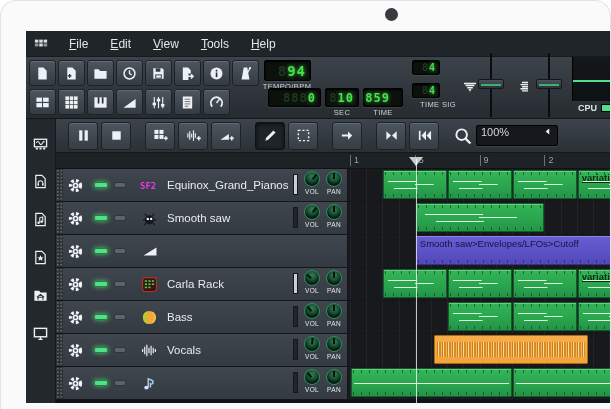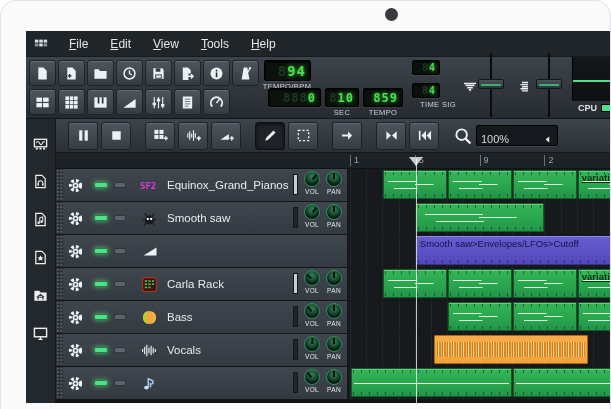--- a/index.html
+++ b/index.html
@@ -26,21 +26,21 @@
   
   .lcd{position:absolute;background:#0c110c;border:1px solid #000;border-radius:2px;
     box-shadow:0 1px 0 rgba(255,255,255,.08), inset 0 1px 2px #000;
     font-family:"DejaVu Sans Mono",monospace;font-weight:bold;color:var(--lcd-green,#47e14d);
     text-align:right;display:flex;align-items:center;justify-content:flex-end;letter-spacing:1px;}
   .lcd .dim{color:#1d3a21;text-shadow:none;}
   .lcd .lit{text-shadow:0 0 4px rgba(70,230,80,.8);}
   .lcd-tempo{left:238px;top:3px;width:47px;height:21px;font-size:14px;padding-right:4px;}
   .lcd-min{left:242px;top:31px;width:53px;height:19px;font-size:12px;padding-right:4px;}
   .lcd-sec{left:299px;top:31px;width:34px;height:19px;font-size:12px;padding-right:4px;}
-  .lcd-msec{left:337px;top:31px;width:40px;height:19px;font-size:12px;padding-right:4px;}
+  .lcd-msec{left:337px;top:31px;width:40px;height:19px;font-size:12px;padding-right:12px;}
   .lcd-ts-n{left:386px;top:3px;width:28px;height:15px;font-size:10px;padding-right:3px;}
   .lcd-ts-d{left:386px;top:26px;width:28px;height:15px;font-size:10px;padding-right:3px;}
   .lcdlab{position:absolute;color:#cdd3d8;font-size:7.5px;letter-spacing:.4px;text-align:center;white-space:nowrap;}
   .lab-tempo{left:228px;top:25px;width:66px;}
   .lab-min{left:242px;top:62px;width:53px;}
   .lab-sec{left:299px;top:51px;width:34px;}
   .lab-msec{left:337px;top:51px;width:40px;}
   .lab-ts{left:392px;top:43px;width:40px;}
   
   .slicon{position:absolute;display:inline-flex;}
@@ -68,21 +68,21 @@
   
   .song-toolbar{height:34px;background:linear-gradient(#3d444b,#2a3036);border-bottom:1px solid #15181b;
     display:flex;align-items:center;padding-left:12px;}
   .sbtn{width:30px;height:28px;margin-right:3px;border-radius:3px;border:1px solid #1d2226;
     background:linear-gradient(#4d565e,#363d44);display:flex;align-items:center;justify-content:center;
     box-shadow:inset 0 1px 0 rgba(255,255,255,.13);}
   .sbtn.pressed{background:#1f2429;box-shadow:inset 0 1px 4px rgba(0,0,0,.7);border-color:#0f1215;}
   .sbtn.gap{margin-left:11px;}
   .mag{margin-left:12px;margin-right:4px;display:inline-flex;}
   .zoombox{width:82px;height:21px;background:#15181c;border:1px solid #000;border-radius:2px;
-    box-shadow:0 1px 0 rgba(255,255,255,.08);display:flex;align-items:flex-end;color:#d3d8dc;font-size:11px;padding:0 4px;}
+    box-shadow:0 1px 0 rgba(255,255,255,.08);display:flex;align-items:flex-start;color:#d3d8dc;font-size:11px;padding:0 4px;}
   .zoombox .zval{flex:1;}
 
   
   .timeline{height:16px;background:#1d2226;display:flex;border-bottom:1px solid #101316;}
   .tl-spacer{width:292px;}
   .tl-scale{flex:1;position:relative;}
   .tlb{position:absolute;top:2px;font-size:9px;color:#9aa1a8;border-left:1px solid #6a7077;padding-left:3px;line-height:11px;}
   .ph-tri{position:absolute;top:4px;width:0;height:0;border-left:7px solid transparent;border-right:7px solid transparent;
     border-top:9px solid #c6cbd0;}
   .playline{position:absolute;top:40px;bottom:0;width:1px;background:rgba(255,255,255,.75);z-index:6;pointer-events:none;}
@@ -320,21 +320,21 @@
       <div class="lcd lcd-sec">
         <span class="dim">8</span>
           <span class="lit">10</span>
       </div>
       <div class="lcdlab lab-sec">SEC</div>
 
       <div class="lcd lcd-msec">
         <span class="dim"></span>
           <span class="lit">859</span>
       </div>
-      <div class="lcdlab lab-msec">TEMPO</div>
+      <div class="lcdlab lab-msec">TIME</div>
 
       <div class="lcd lcd-ts-n">
         <span class="dim">8</span>
           <span class="lit">4</span>
       </div>
       <div class="lcd lcd-ts-d">
         <span class="dim">8</span>
           <span class="lit">4</span>
       </div>
       <div class="lcdlab lab-ts">TIME SIG</div>

